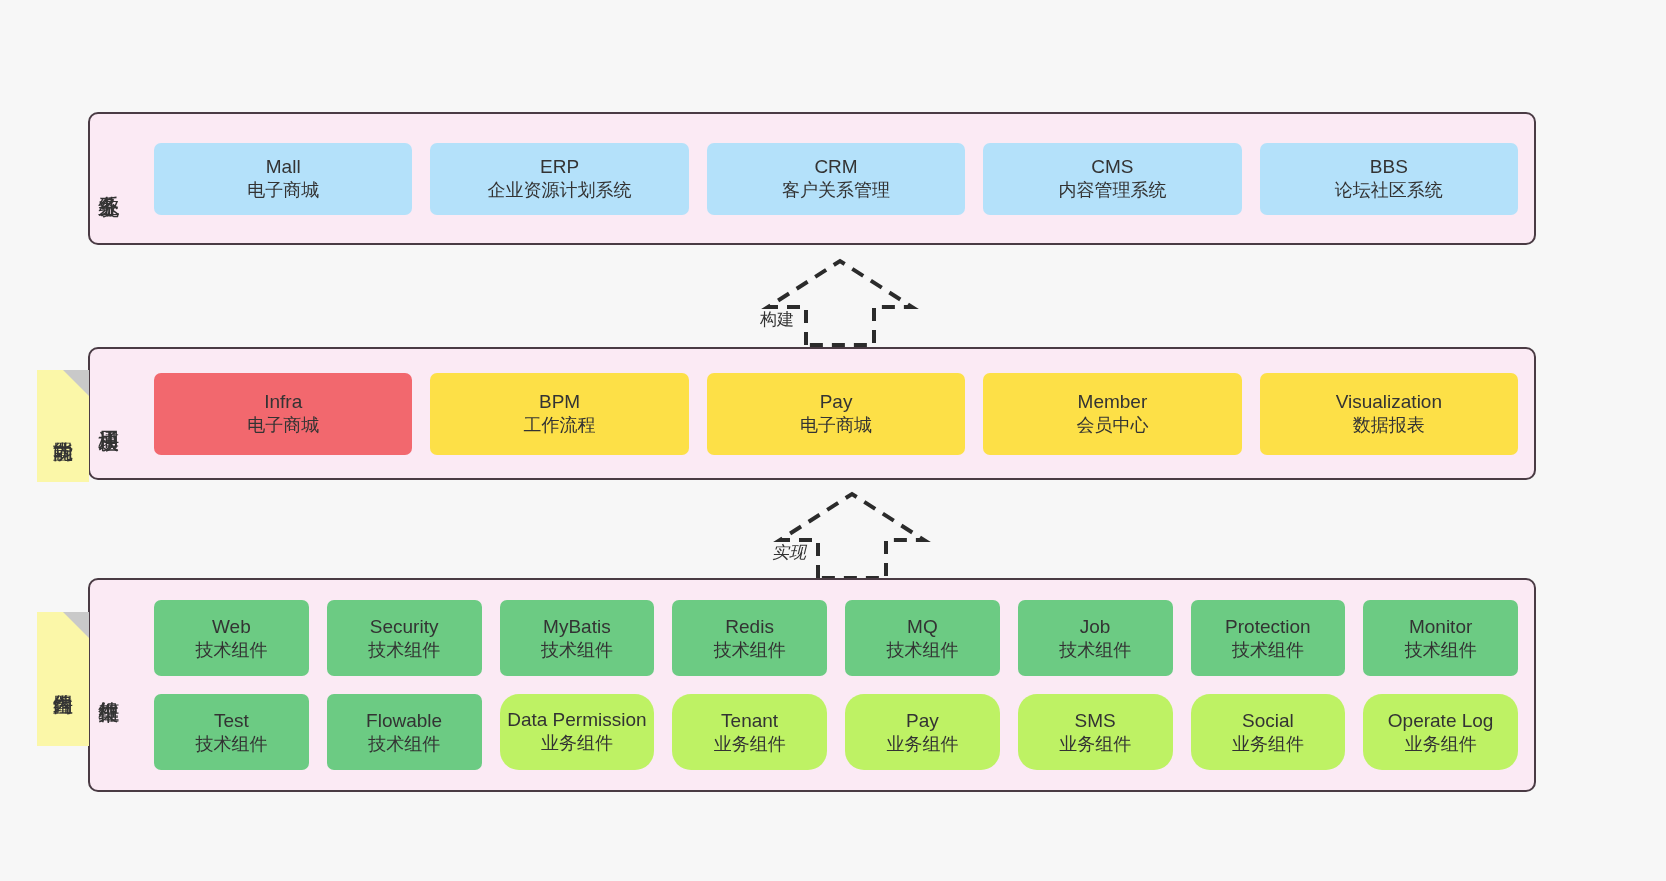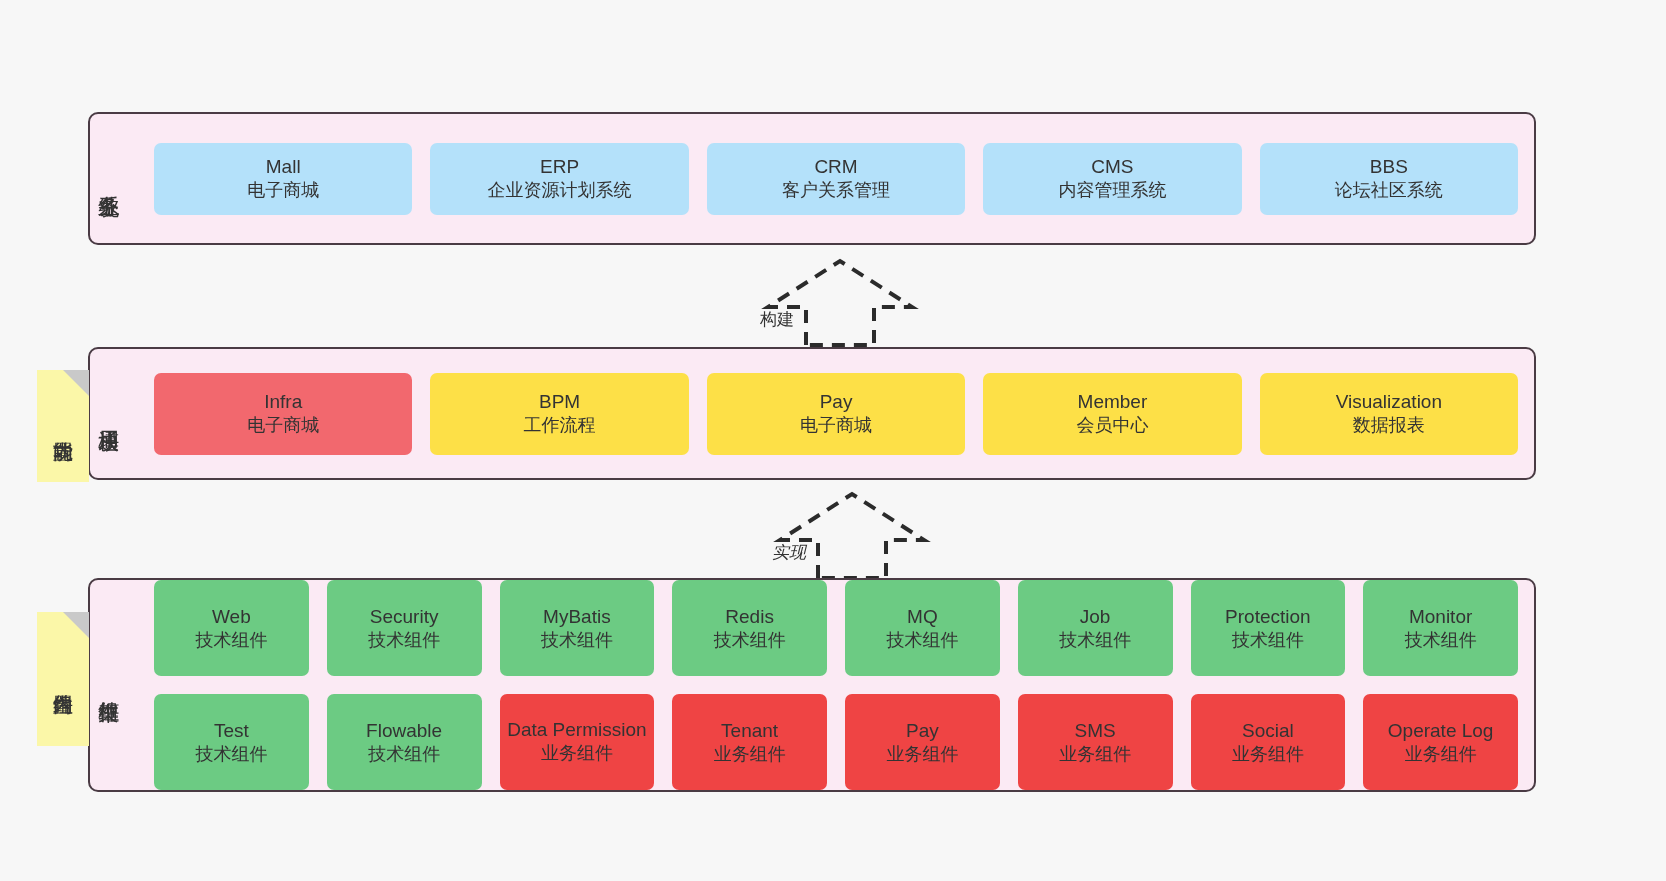--- a/index.html
+++ b/index.html
@@ -87,30 +87,30 @@
   }
   .card.multi .en {
     line-height: 1.2;
   }
 
   
   .c-blue        { background: #b4e1fa; }
   .c-red         { background: #f2686e; }
   .c-pink        { background: #fde047; }
   .c-green       { background: #6ccb83; }
-  .c-lightgreen  { background: #ef4444; }
+  .c-lightgreen  { background: #bef264; border-radius: 19px; }
 
   
   #layer-business { left: 88px;  top: 112px; width: 1448px; height: 133px; }
   #layer-modules  { left: 88px;  top: 347px; width: 1448px; height: 133px; }
   #layer-framework{ left: 88px;  top: 578px; width: 1448px; height: 214px; }
 
   #layer-business .card  { height: 72px; }
   #layer-modules  .card  { height: 82px; }
-  #layer-framework .card { height: 96px; }
+  #layer-framework .card { height: 76px; }
 
   
   .note {
     position: absolute;
     box-sizing: border-box;
     background: #fbf7a8;
     display: flex;
     align-items: center;
     justify-content: center;
     font-size: 20px;

